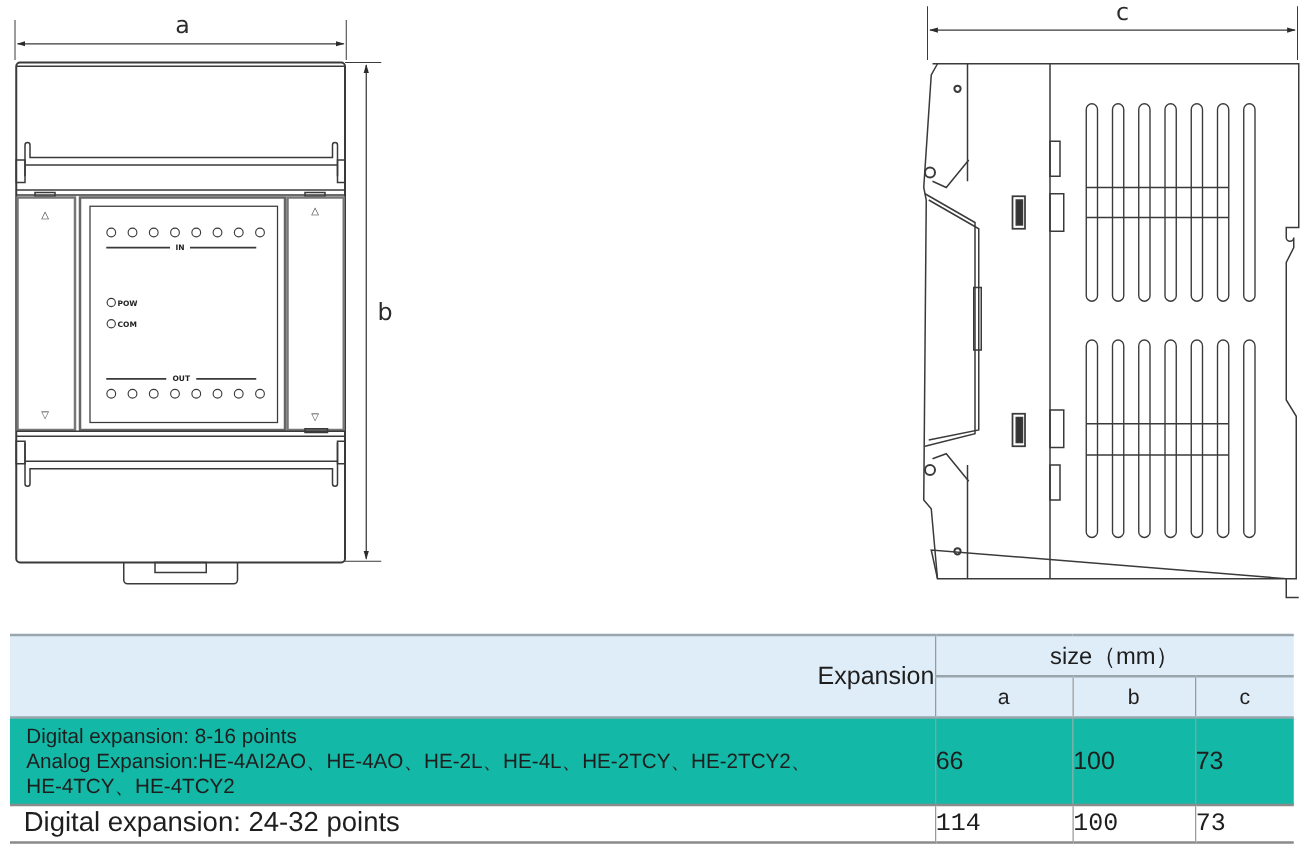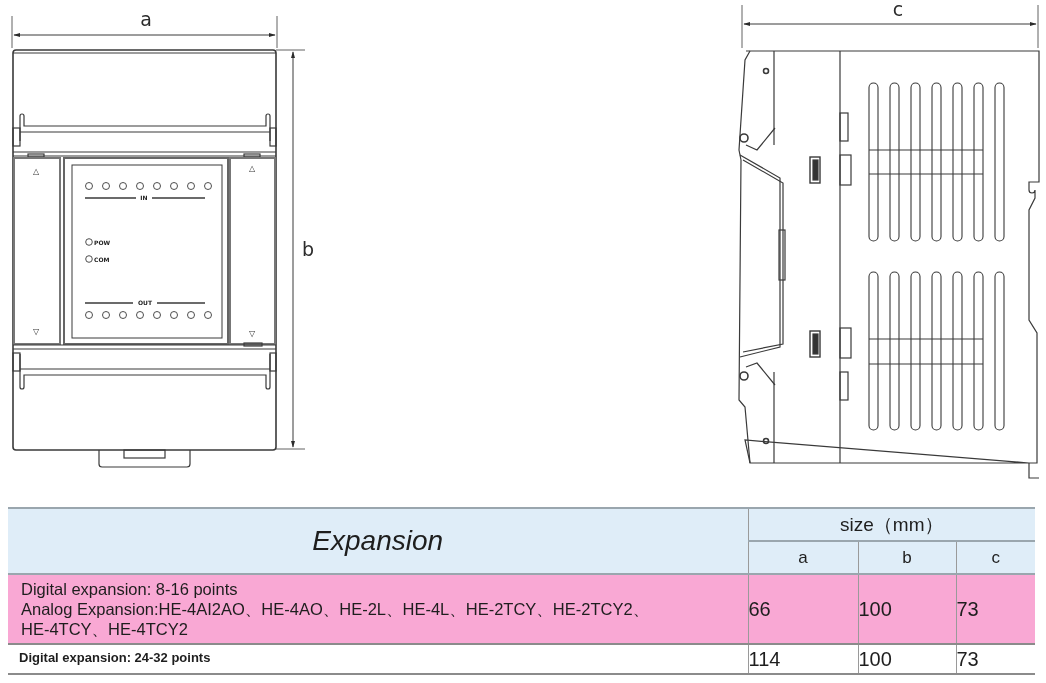--- a/index.html
+++ b/index.html
@@ -3,29 +3,29 @@
 <meta charset="utf-8">
 <style>
   html, body { margin:0; padding:0; background:#ffffff; }
   body { width:1046px; height:683px; position:relative; overflow:hidden; font-family:"DejaVu Sans", sans-serif; }
   .drawing { position:absolute; left:0; top:0; width:1046px; height:500px; }
   .dim-label { font-family:"DejaVu Sans", sans-serif; font-size:19px; fill:#2b2b2b; }
   .led-label { font-family:"DejaVu Sans", sans-serif; font-size:6px; font-weight:bold; fill:#222; }
   table.spec { position:absolute; left:8px; top:507px; width:1027px; border-collapse:collapse; font-family:"Liberation Sans", sans-serif; color:#1e1e1e; }
   table.spec td, table.spec th { border:1px solid #9a9a9a; padding:0; font-weight:normal; }
   table.spec tr.head th { background:#dfedf8; }
-  th.expansion-head { font-size:28px; height:64px; text-align:center;font-style:italic; }
+  th.expansion-head { font-size:20px; height:64px; text-align:right; }
   th.size-head { font-size:19px; height:30px; text-align:center;margin-left:32px; }
   th.col-head { font-size:17px; height:30px; text-align:center; }
-  tr.row-orange td { background:#f9a8d4; }
+  tr.row-orange td { background:#14b8a6; }
   td.desc { font-size:16.5px; line-height:20px; padding:4px 0 4px 13px !important; text-align:left; }
   td.desc div { white-space:nowrap; }
   td.val { text-align:left; font-size:20px; }
-  tr.row-white td.desc { font-size:13px; padding:2px 0 4px 11px !important;font-weight:bold; }
-  tr.row-white td.val { font-size:20px; height:28px; }
+  tr.row-white td.desc { font-size:22px; padding:2px 0 4px 11px !important; }
+  tr.row-white td.val { font-size:20px; height:28px;font-family:Liberation Mono, monospace; }
   table.spec { border-left:none; border-right:none; }
   table.spec tr > *:first-child { border-left:none; }
   table.spec tr > *:last-child { border-right:none; }
   table.spec tr.head th { border-top:2px solid #9aa6ae; }
   tr.row-orange td { border-top:2px solid #9aa6ae; border-bottom:2px solid #8b8b8b; }
   tr.row-white td { border-bottom:2px solid #8b8b8b; }
 </style>
 </head>
 <body>
 

